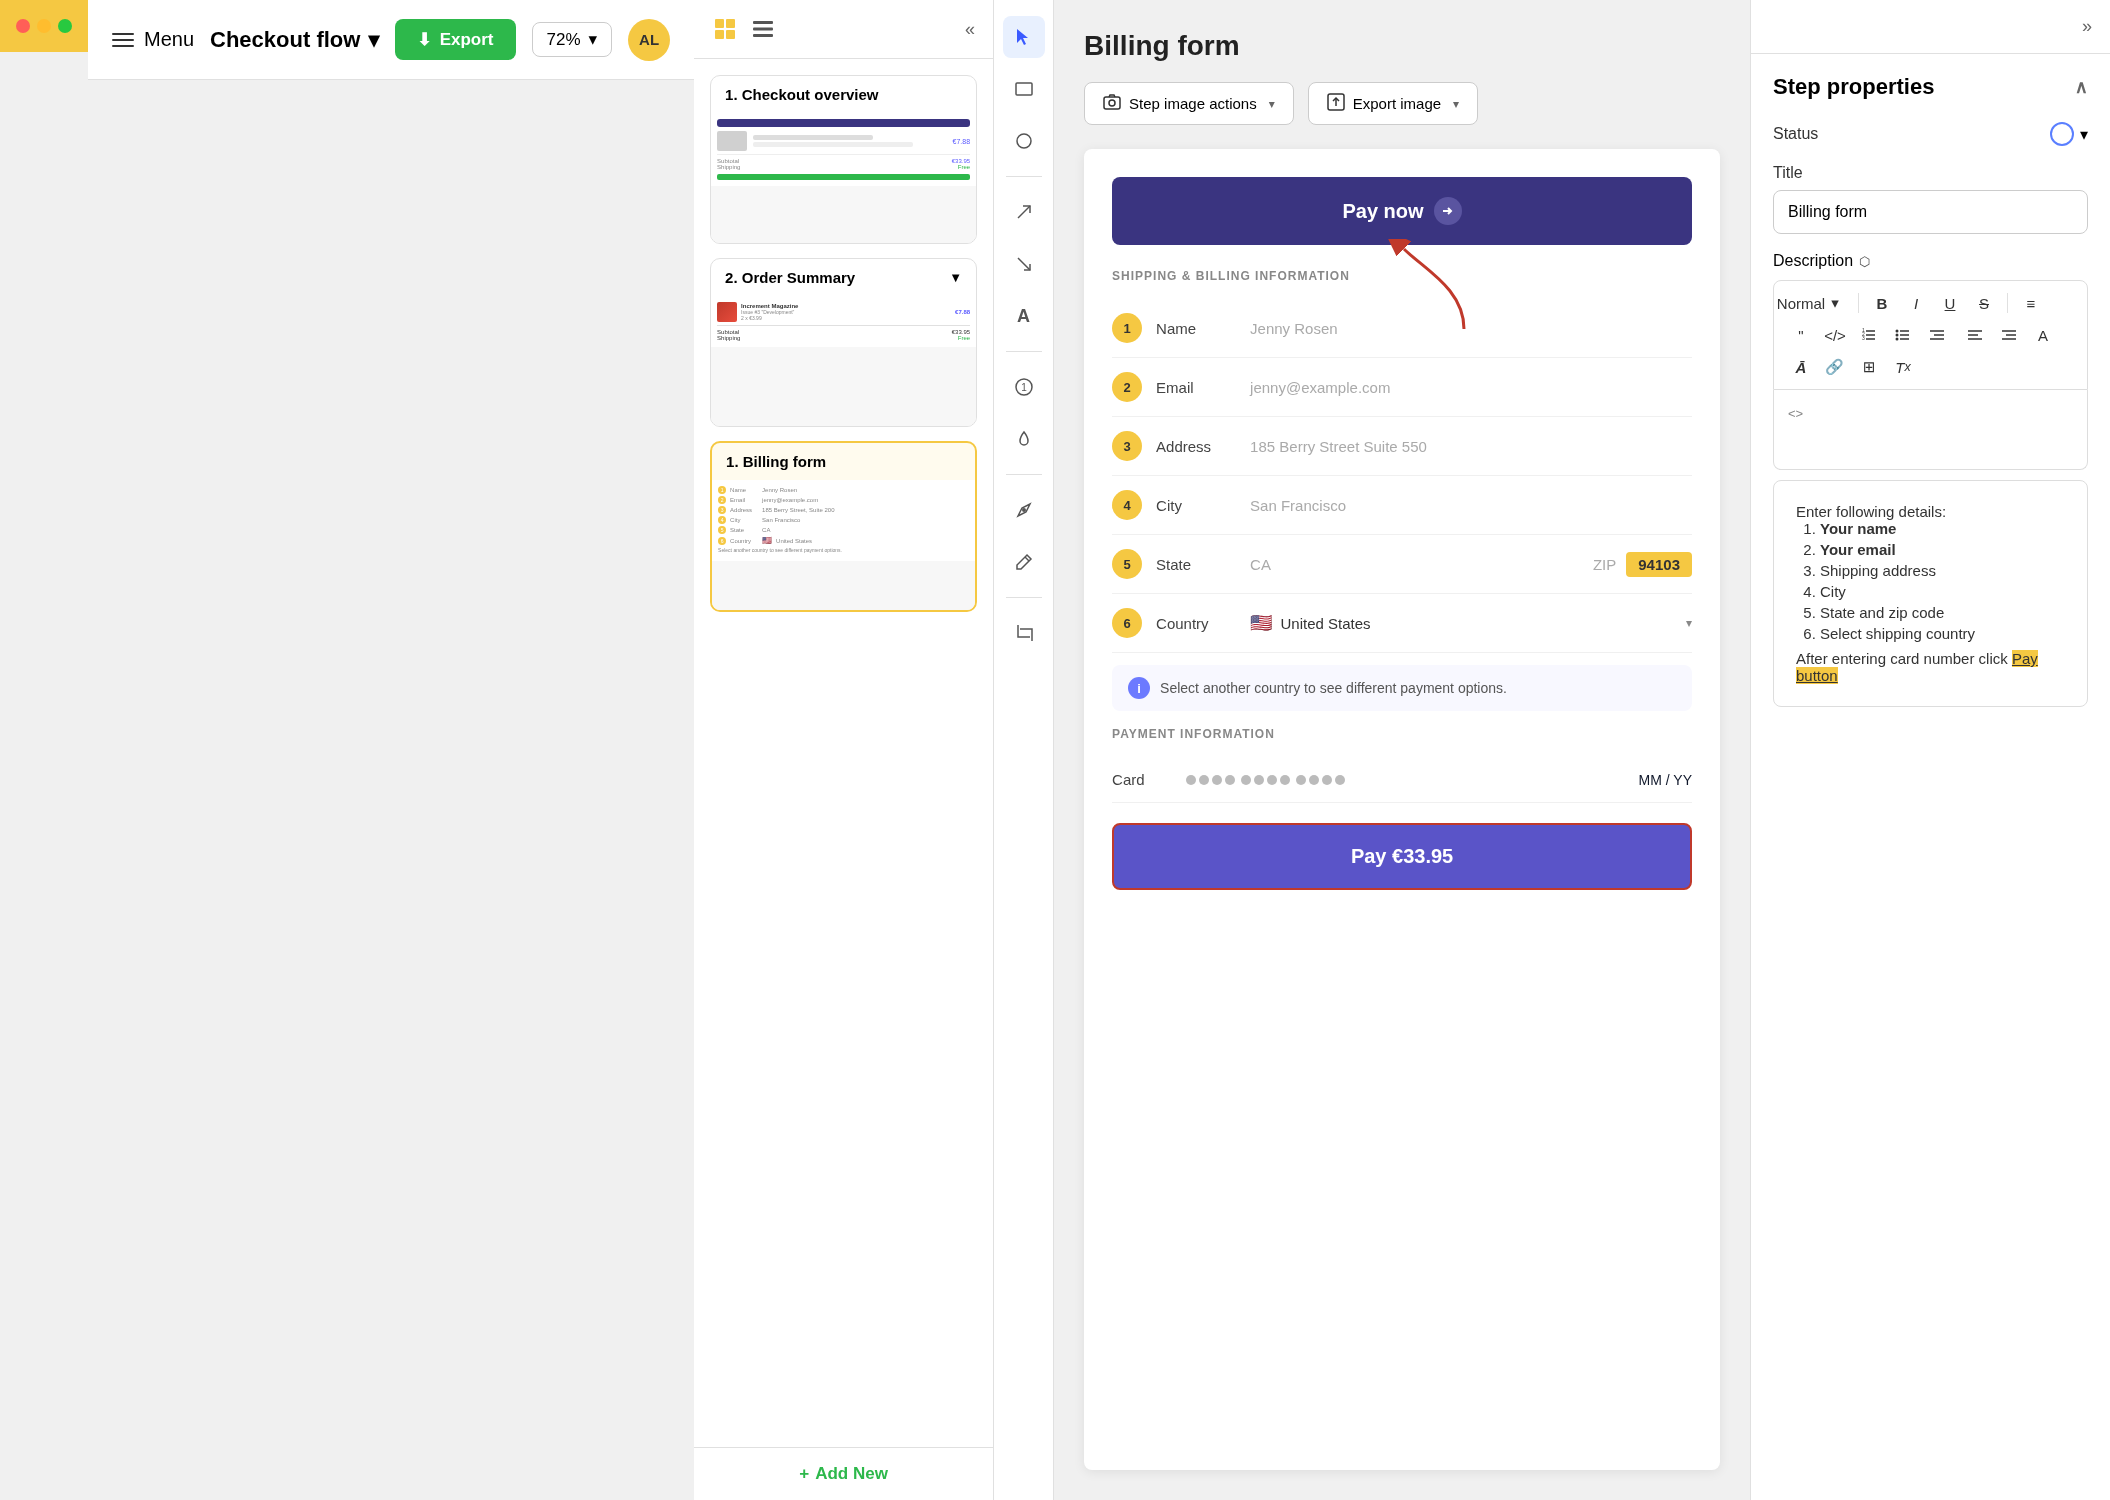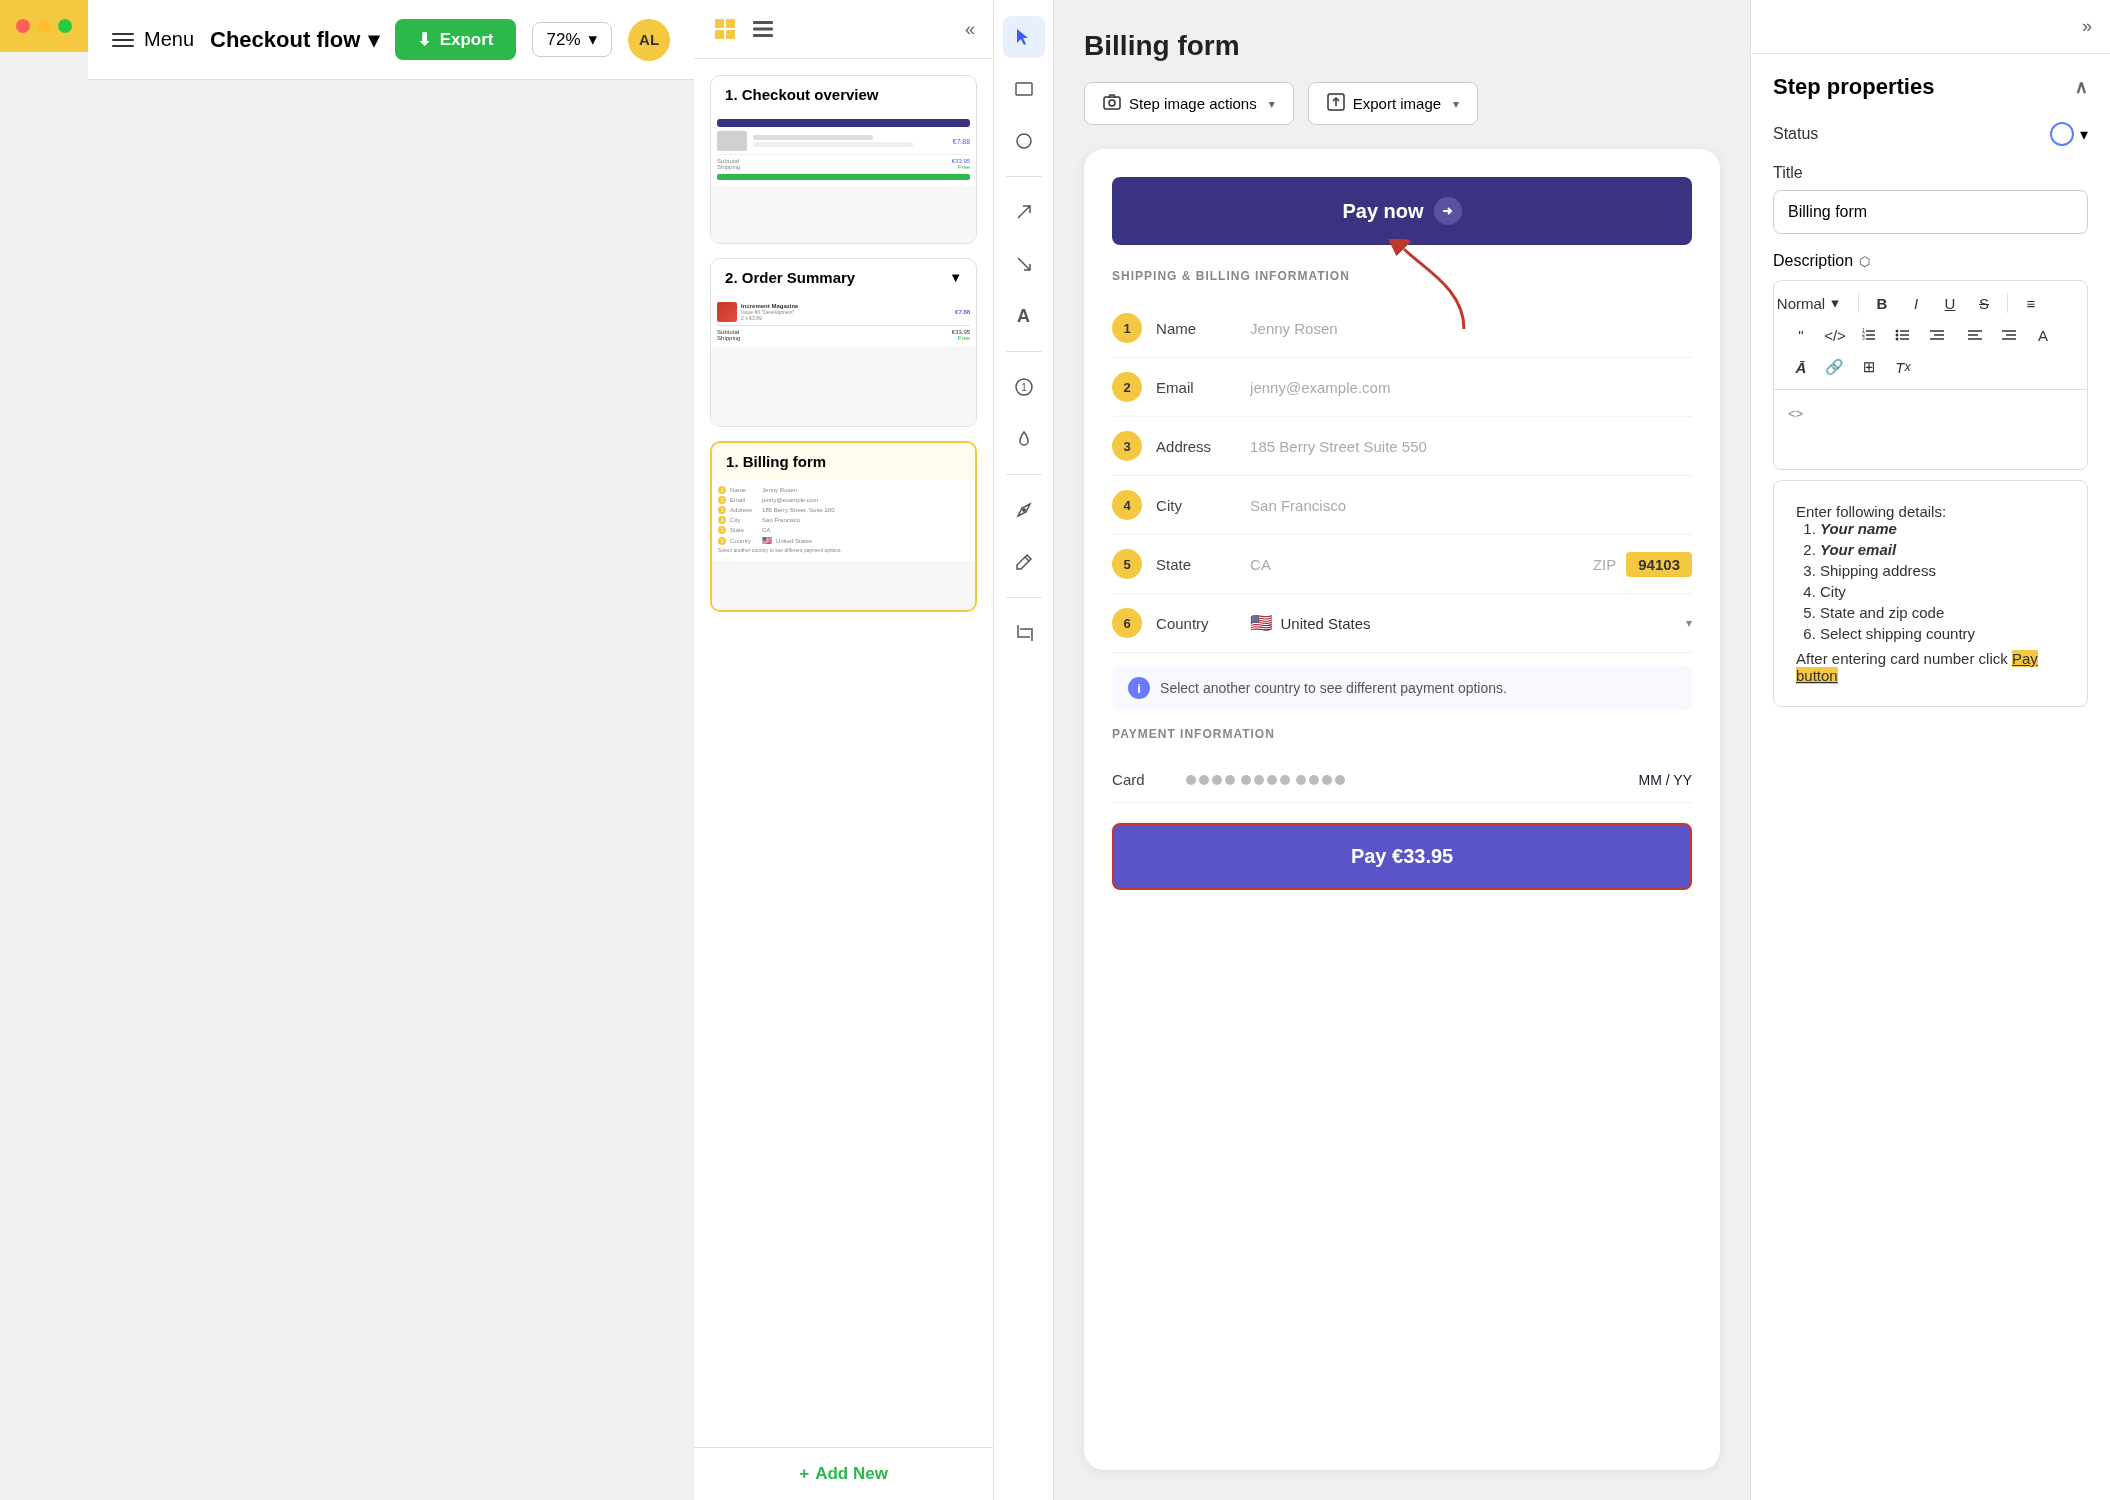--- a/index.html
+++ b/index.html
@@ -201,21 +201,21 @@
       border-radius: 8px;
       background: #fff;
       font-size: 15px;
       cursor: pointer;
       font-weight: 500;
     }
     .toolbar-btn .chevron { font-size: 12px; color: #666; margin-left: 4px; }
 
     .canvas-frame {
       background: #fff;
-      border-radius: 20px;
+      border-radius: 8px;
       padding: 28px;
       flex: 1;
       overflow: auto;
       box-shadow: 0 2px 12px rgba(0,0,0,0.08);
       position: relative;
     }
 
     
     .pay-now-btn {
       width: 100%;
@@ -404,21 +404,21 @@
     .desc-text-area {
       border: 1px solid #ddd;
       border-radius: 8px;
       padding: 22px;
       font-size: 15px;
       color: #333;
       margin-top: 10px;
     }
     .desc-list { list-style: decimal; padding-left: 24px; }
     .desc-list li { margin-bottom: 4px; font-size: 15px; }
-    .desc-list li strong { font-weight: 700; font-style: italic; }
+    .desc-list li strong { font-weight: 700; }
     .highlight-link { background: #f5c842; text-decoration: underline; cursor: pointer; font-weight: 500; }
 
     
     .svg-arrow { position: absolute; top: 90px; left: 300px; pointer-events: none; }
   </style>
 </head>
 <body>
 
 <div class="app">
 

